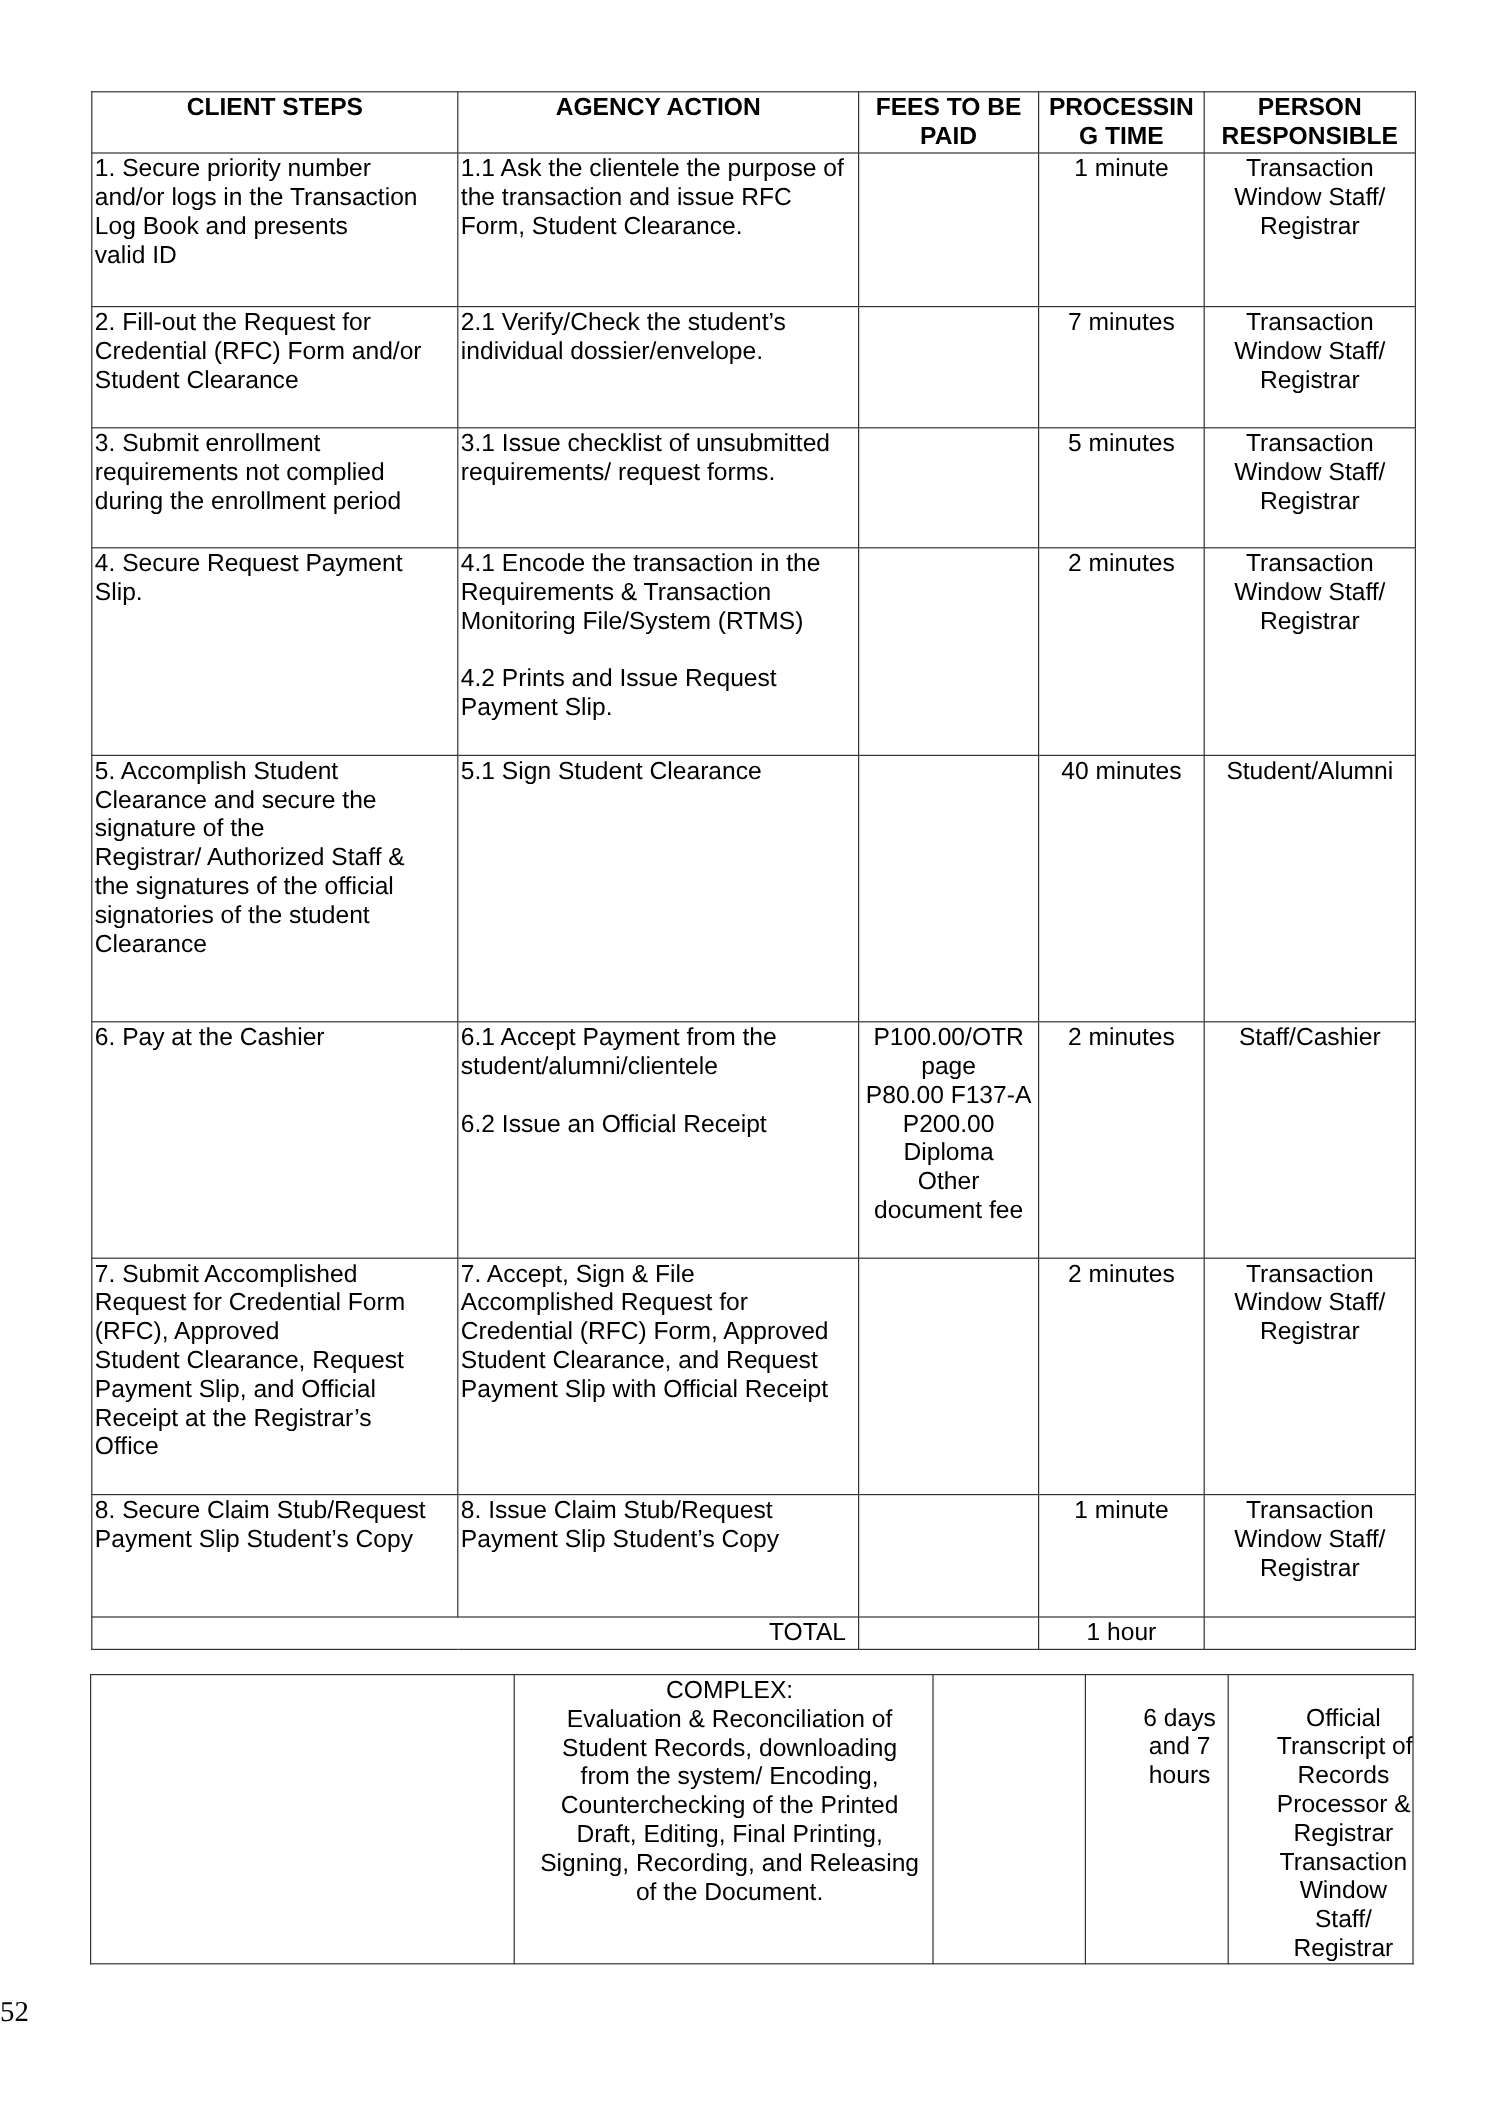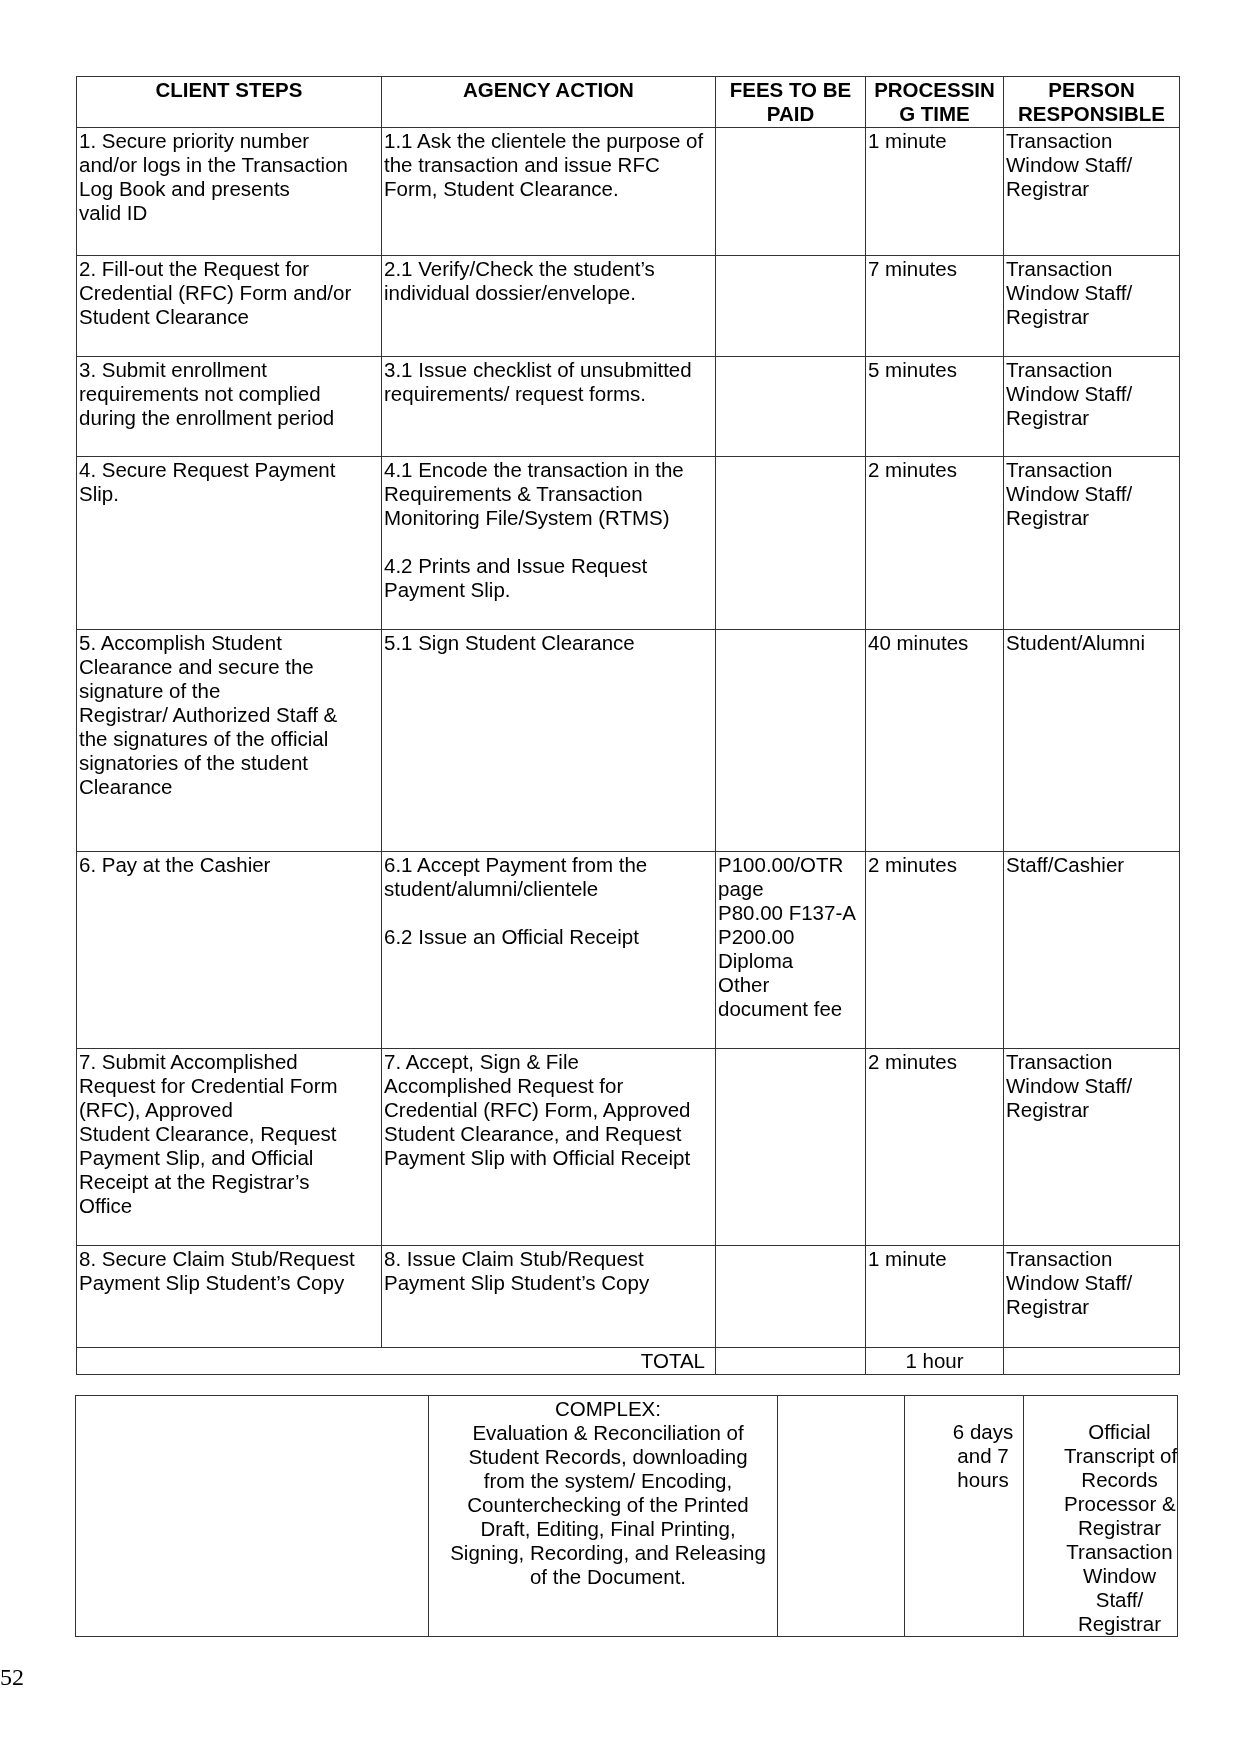--- a/index.html
+++ b/index.html
@@ -5,21 +5,21 @@
   html, body { margin: 0; padding: 0; background: #ffffff; }
   body { width: 1240px; height: 1755px; position: relative; overflow: hidden;
          font-family: "Liberation Sans", sans-serif; color: #000; }
   table { border-collapse: collapse; position: absolute; table-layout: fixed;
           font-family: "Liberation Sans", sans-serif; font-size: 20.5px; line-height: 24px; }
   td, th { border: 1.5px solid #333; vertical-align: top; padding: 1px 2px 0 2px; }
   th { font-weight: bold; text-align: center; padding-top: 1px; }
   #main { left: 76px; top: 76px; width: 1103px; }
   #main td.cs { }
   #main td.aa { padding-left: 2px; }
-  #main td.c { }
+  #main td.c { text-align: center; }
   .line { display: block; white-space: nowrap; }
   .gap { display: block; height: 24px; }
   #complex { left: 75px; top: 1395px; width: 1102px; }
   #complex td { padding-top: 1px; }
   #complex td.c { text-align: center; }
   #complex td.desc { padding-left: 12px; text-align: center; }
   .pad-top { padding-top: 24px !important; padding-left: 40px; }
   #page-number { position: absolute; left: 0; width: 1240px; top: 1664px; text-align: left;
                  font-family: "Liberation Serif", serif; font-size: 24px; }
 </style>

